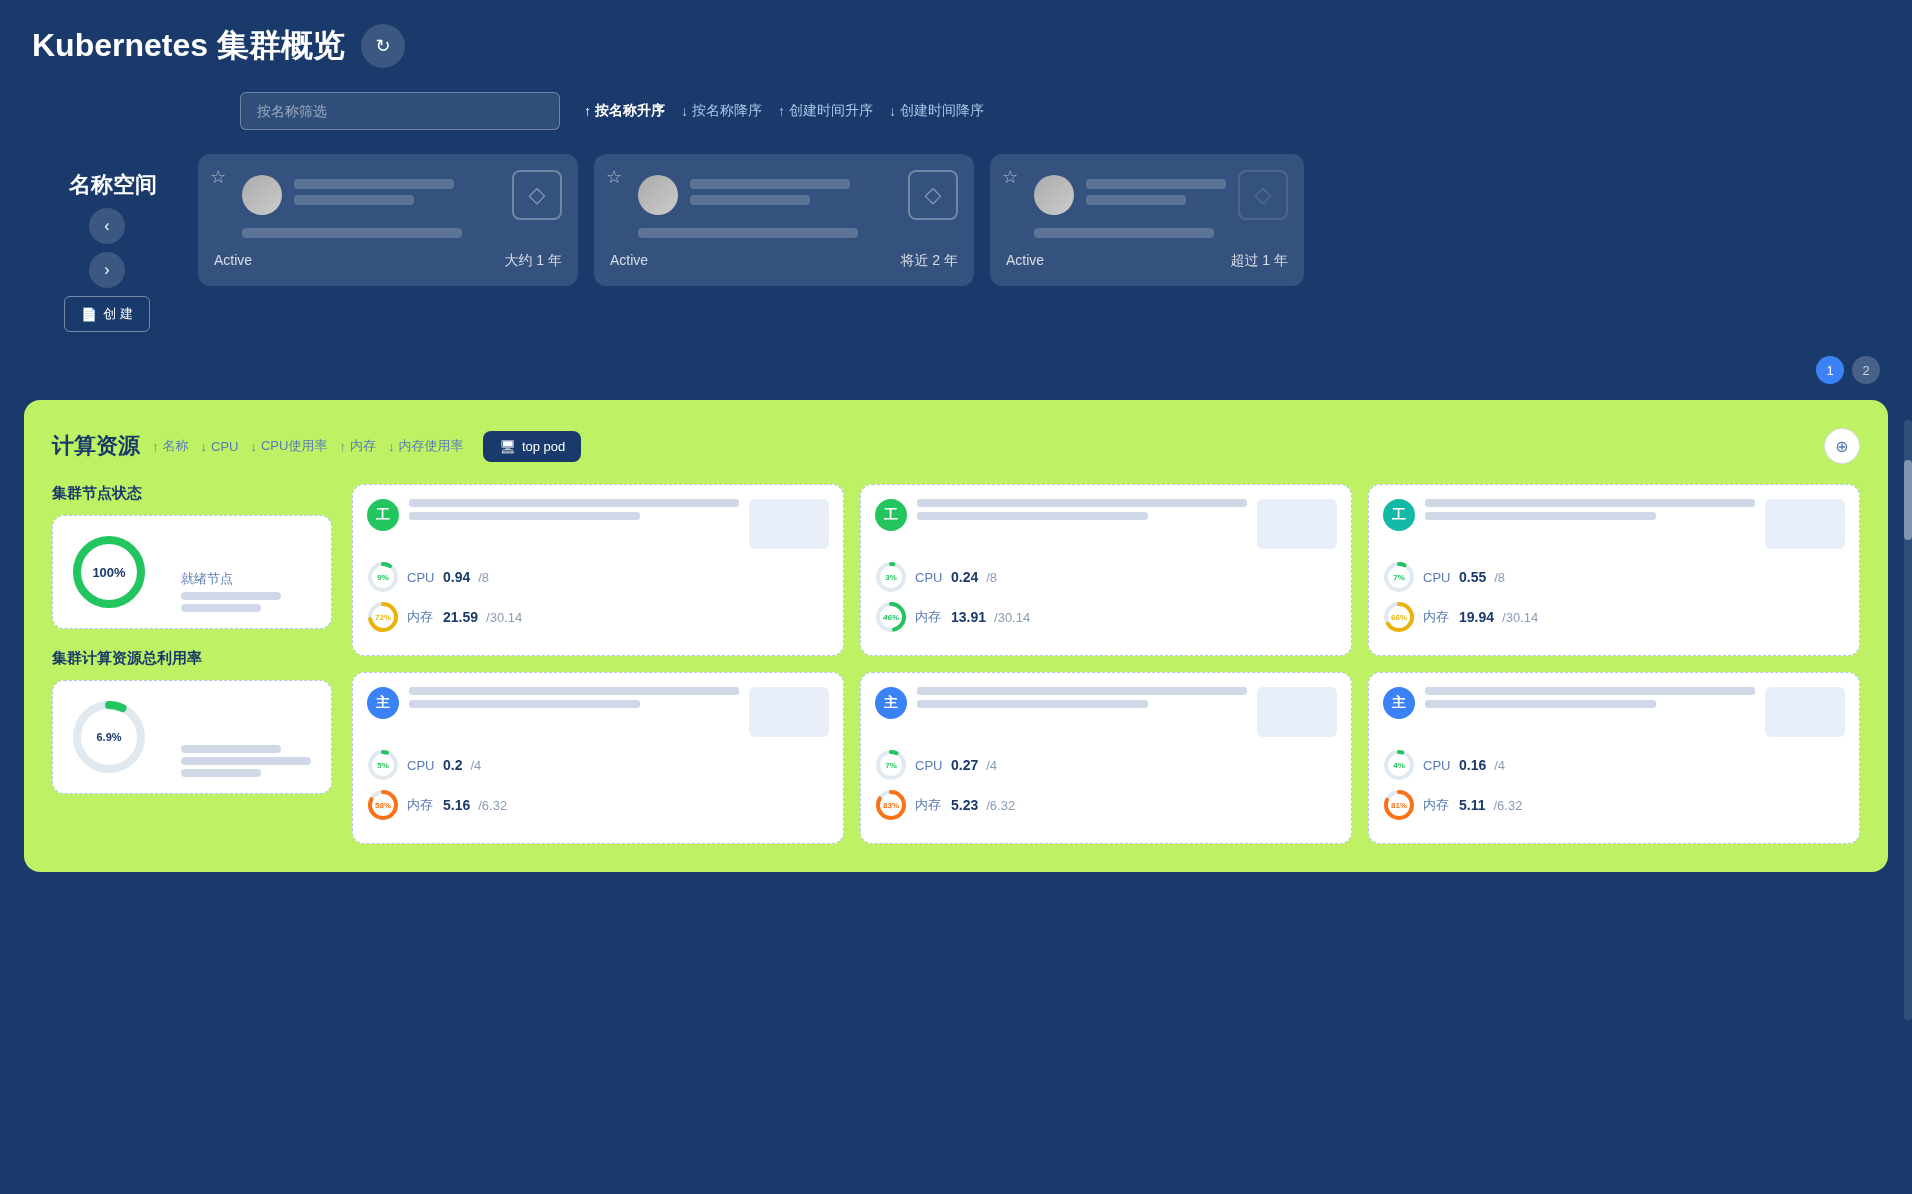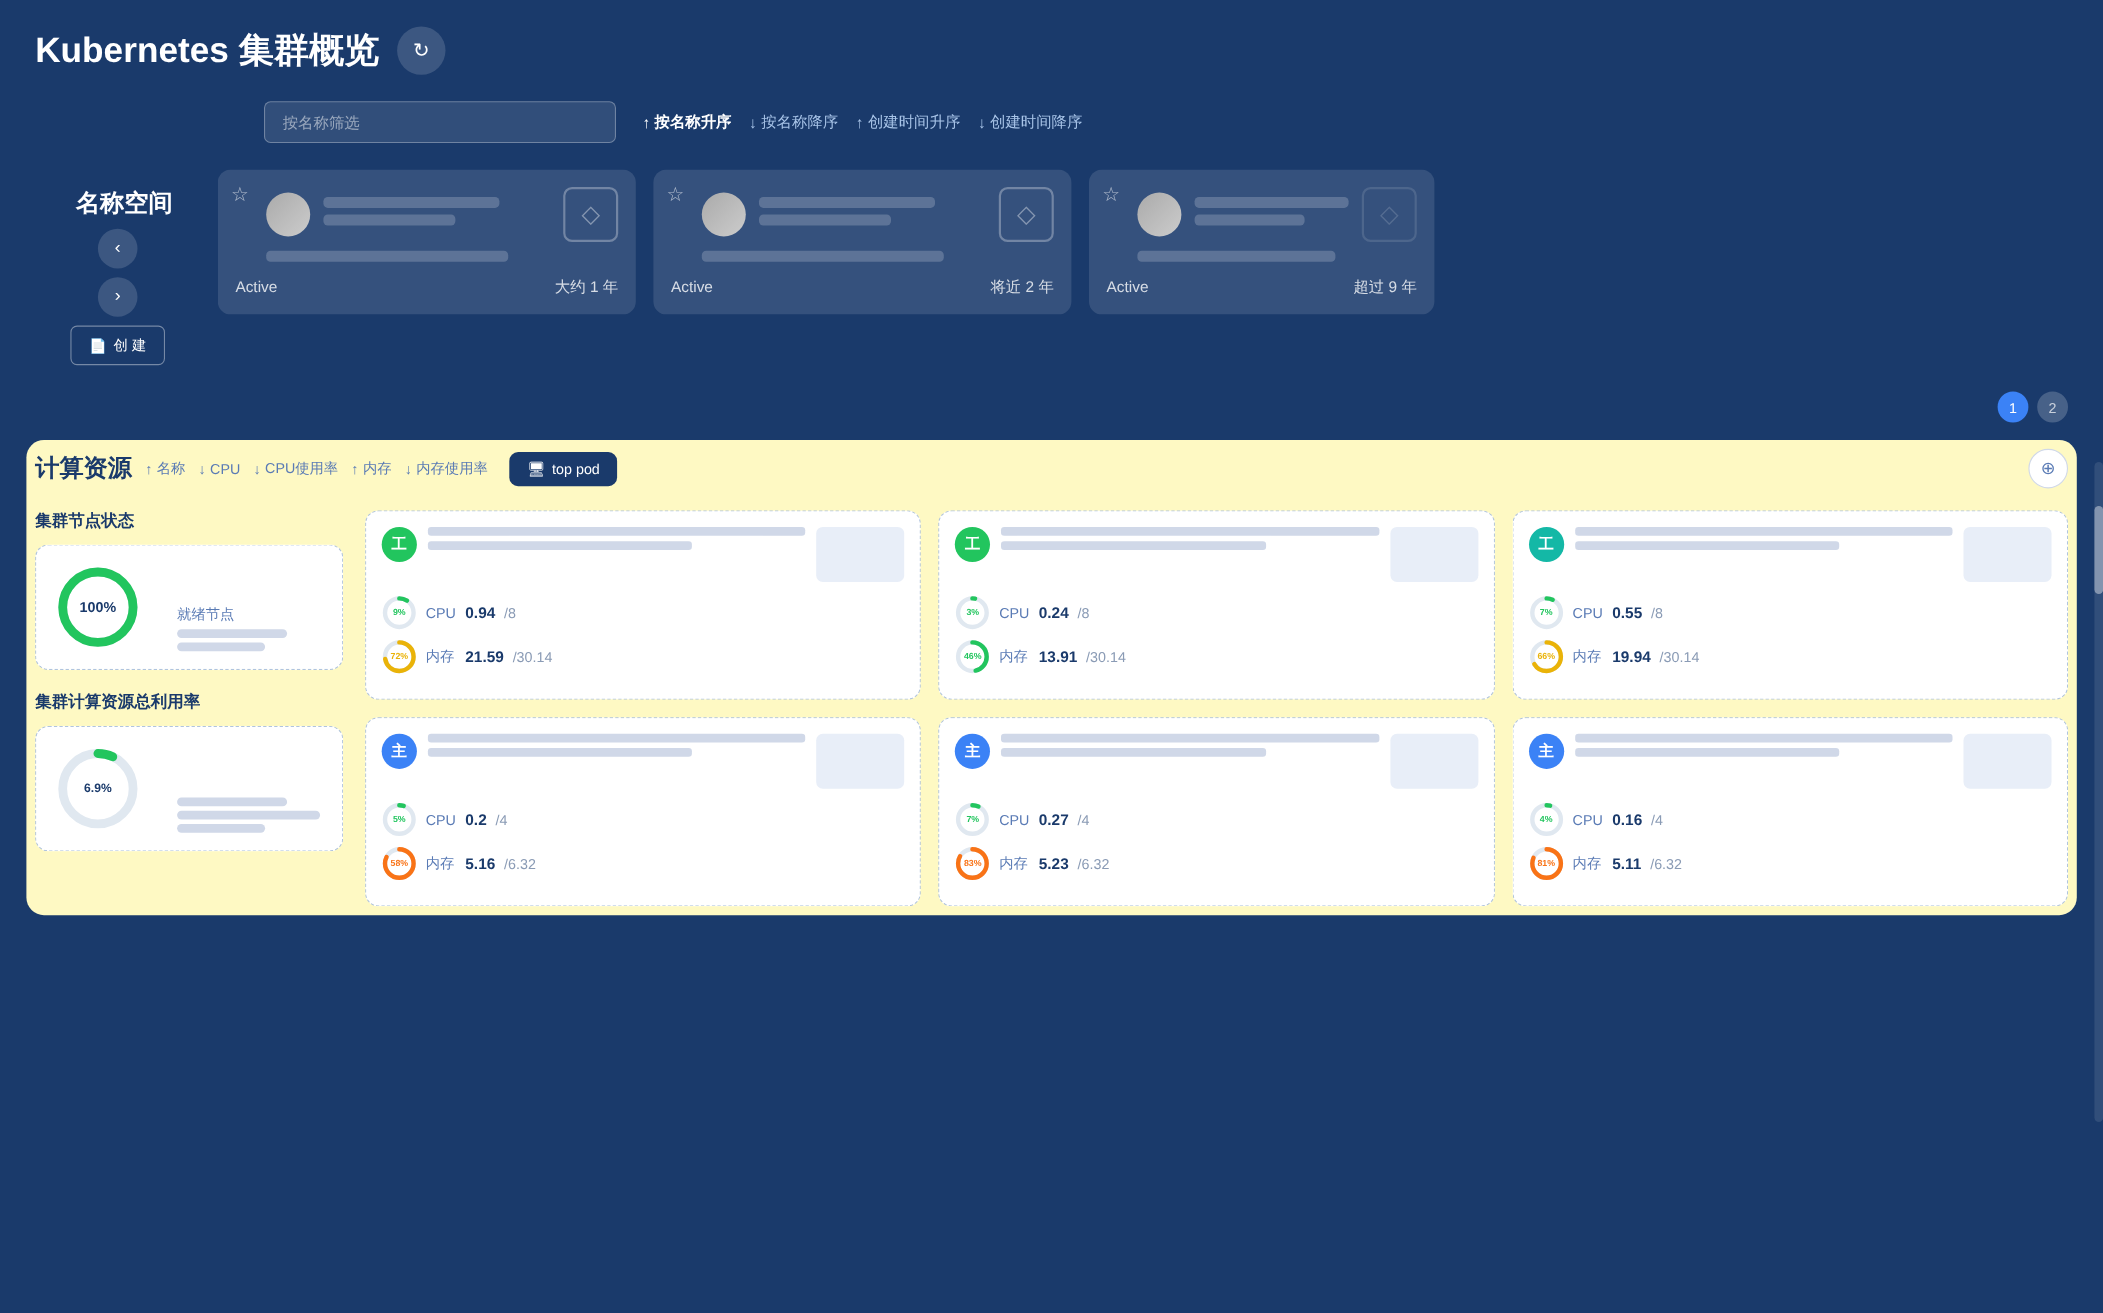--- a/index.html
+++ b/index.html
@@ -148,23 +148,23 @@
       width: 28px; height: 28px; border-radius: 50%;
       display: flex; align-items: center; justify-content: center;
       font-size: 13px; cursor: pointer;
     }
     .page-dot.active { background: #3b82f6; color: #fff; }
     .page-dot.inactive { background: rgba(255,255,255,0.2); color: rgba(255,255,255,0.7); }
 
     
     .main-card {
       margin: 8px 24px 24px;
-      background: #fef9c3;
+      background: #bef264;
       border-radius: 16px;
-      padding: 8px;
+      padding: 28px;
       color: #1a3a6b;
     }
 
     
     .compute-header {
       display: flex; align-items: center; gap: 12px;
       margin-bottom: 20px;
     }
     .compute-title {
       font-size: 22px; font-weight: 700; color: #1a3a6b;
@@ -385,21 +385,21 @@
             <div class="ns-blurred" style="width:140px;"></div>
             <div class="ns-blurred" style="width:100px;"></div>
           </div>
           <div class="ns-cube-icon" style="opacity:0.4;">◇</div>
         </div>
         <div style="padding-left:28px;">
           <div class="ns-blurred" style="width:180px;"></div>
         </div>
         <div class="ns-footer">
           <span>Active</span>
-          <span>超过 9 年</span>
+          <span>超过 1 年</span>
         </div>
       </div>
 
     </div>
   </div>
 
   <div class="pagination">
     <div class="page-dot active">1</div>
     <div class="page-dot inactive">2</div>
   </div>
@@ -537,21 +537,21 @@
           <circle cx="16" cy="16" r="13" fill="none" stroke="#e0e8f0" stroke-width="4"></circle>
           <circle cx="16" cy="16" r="13" fill="none" stroke="#22c55e" stroke-width="4" stroke-dasharray="2.5 79.2" stroke-linecap="round" transform="rotate(-90 16 16)"></circle>
         </svg>
         <div style="position:absolute;top:50%;left:50%;transform:translate(-50%,-50%);font-size:8px;font-weight:700;color:#22c55e;">3%</div>
       </div>
       <span class="metric-label">CPU</span>
       <span class="metric-value">0.24</span>
       <span class="metric-total">/8</span>
     </div>
     <div class="metric-row">
-      <div style="position:relative;width:32px;height:32px;flex-shrink:0;">
+      <div style="position:relative;width:32px;height:32px;flex-shrink:0;font-style:italic;">
         <svg width="32" height="32" viewBox="0 0 32 32">
           <circle cx="16" cy="16" r="13" fill="none" stroke="#e0e8f0" stroke-width="4"></circle>
           <circle cx="16" cy="16" r="13" fill="none" stroke="#22c55e" stroke-width="4" stroke-dasharray="37.6 44.1" stroke-linecap="round" transform="rotate(-90 16 16)"></circle>
         </svg>
         <div style="position:absolute;top:50%;left:50%;transform:translate(-50%,-50%);font-size:8px;font-weight:700;color:#22c55e;">46%</div>
       </div>
       <span class="metric-label">内存</span>
       <span class="metric-value">13.91</span>
       <span class="metric-total">/30.14</span>
     </div>

